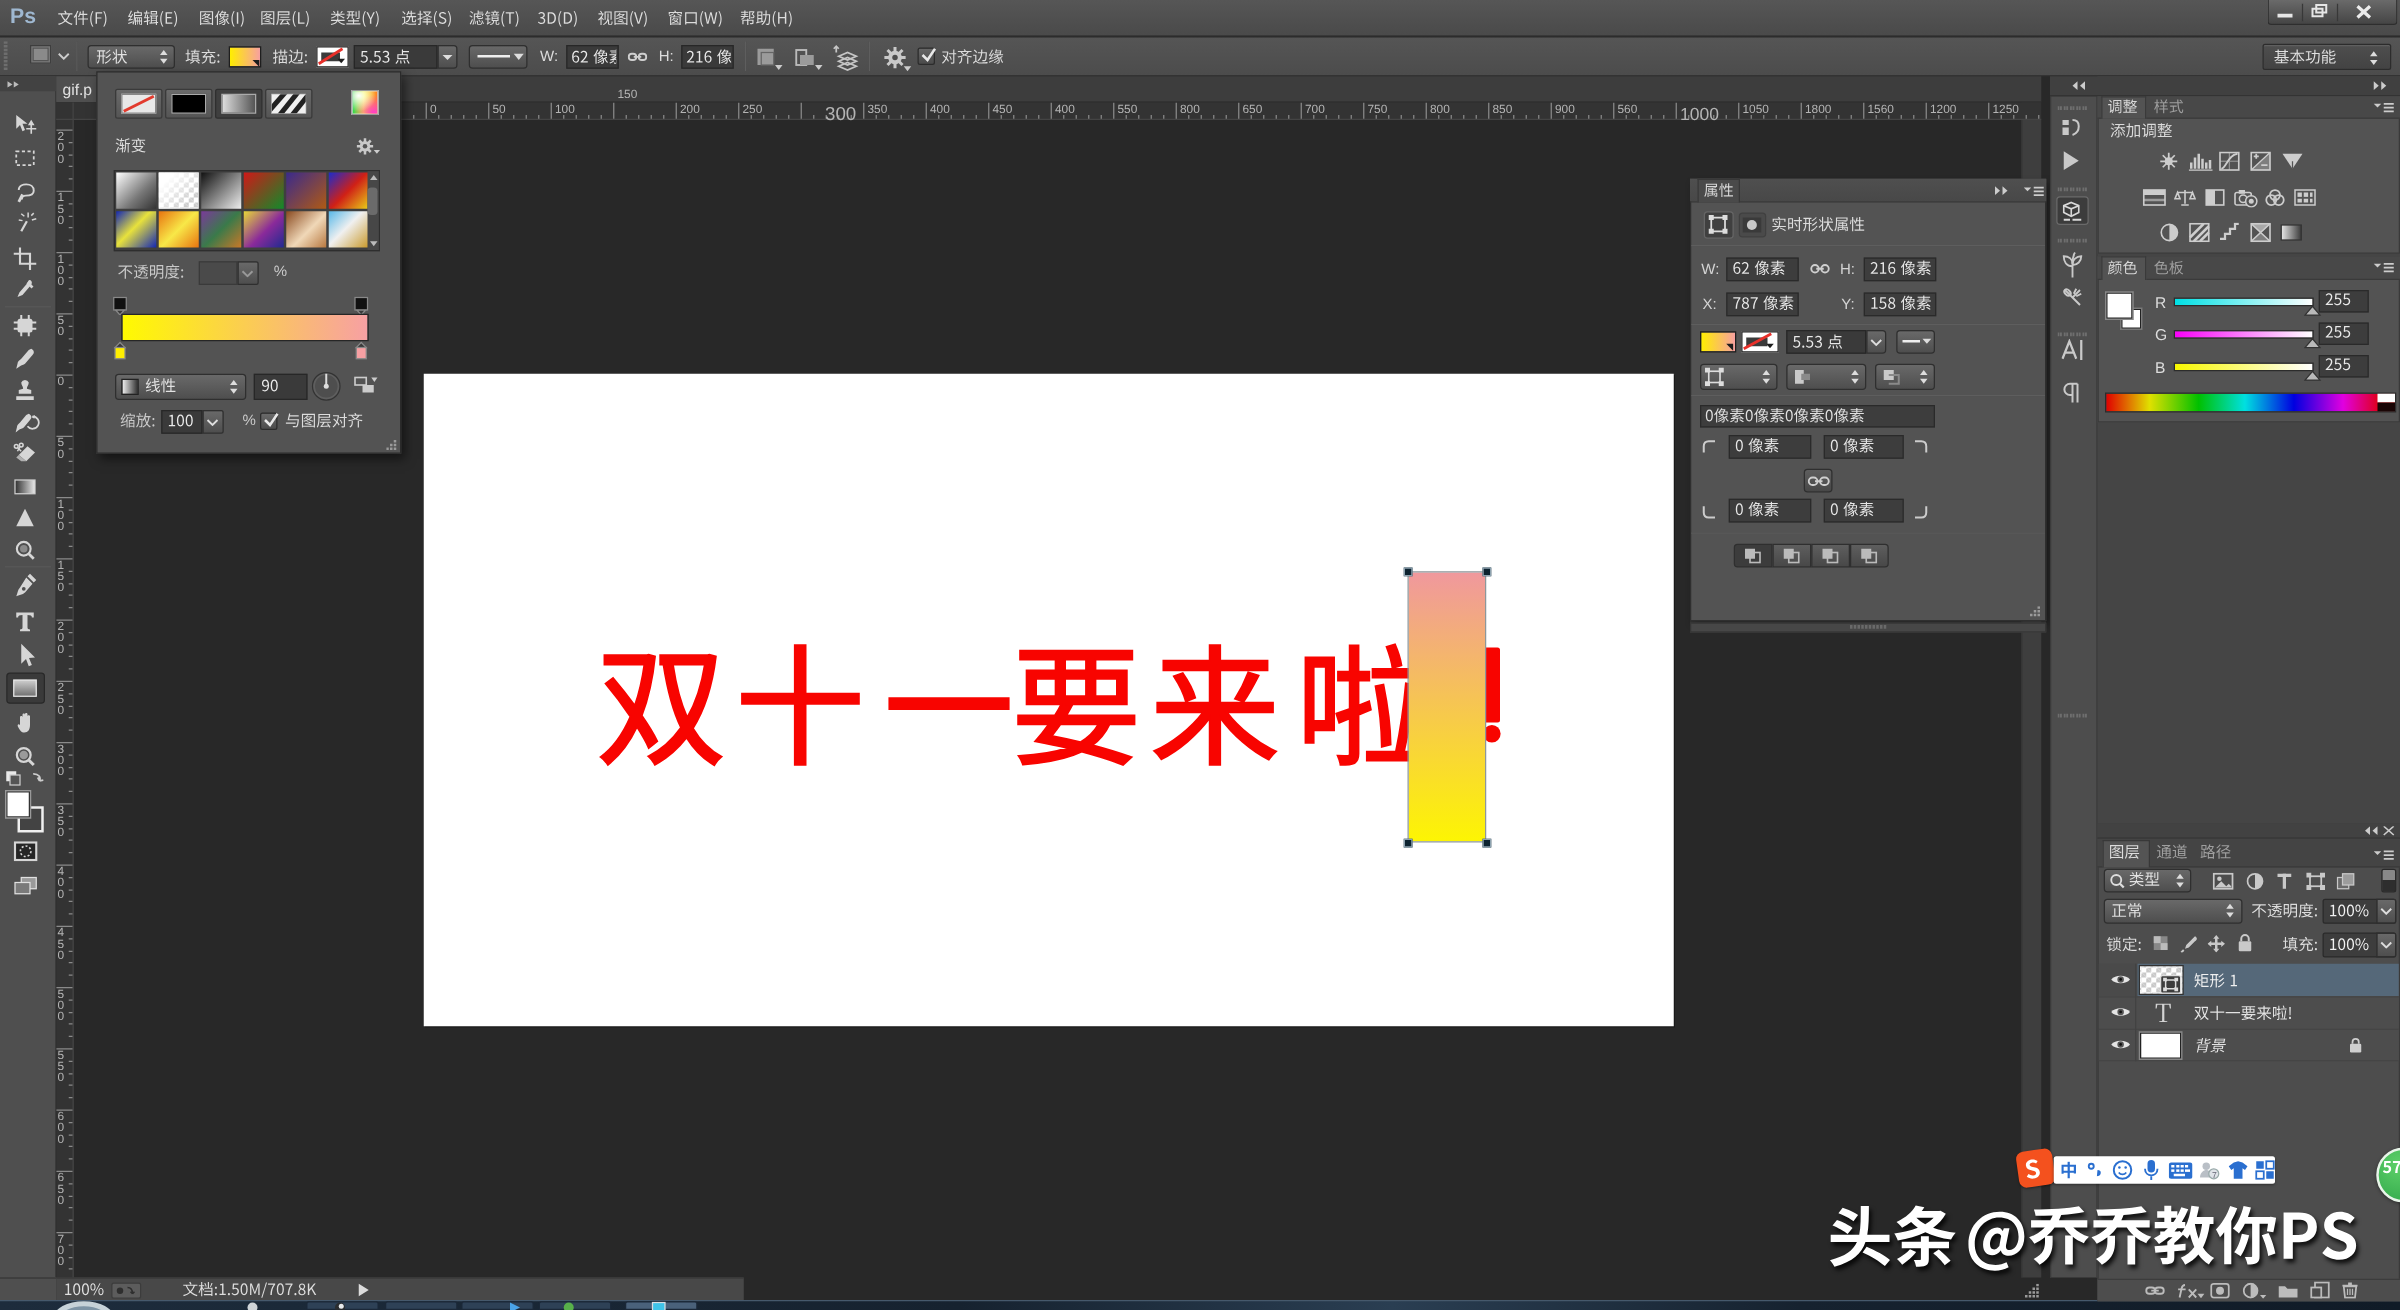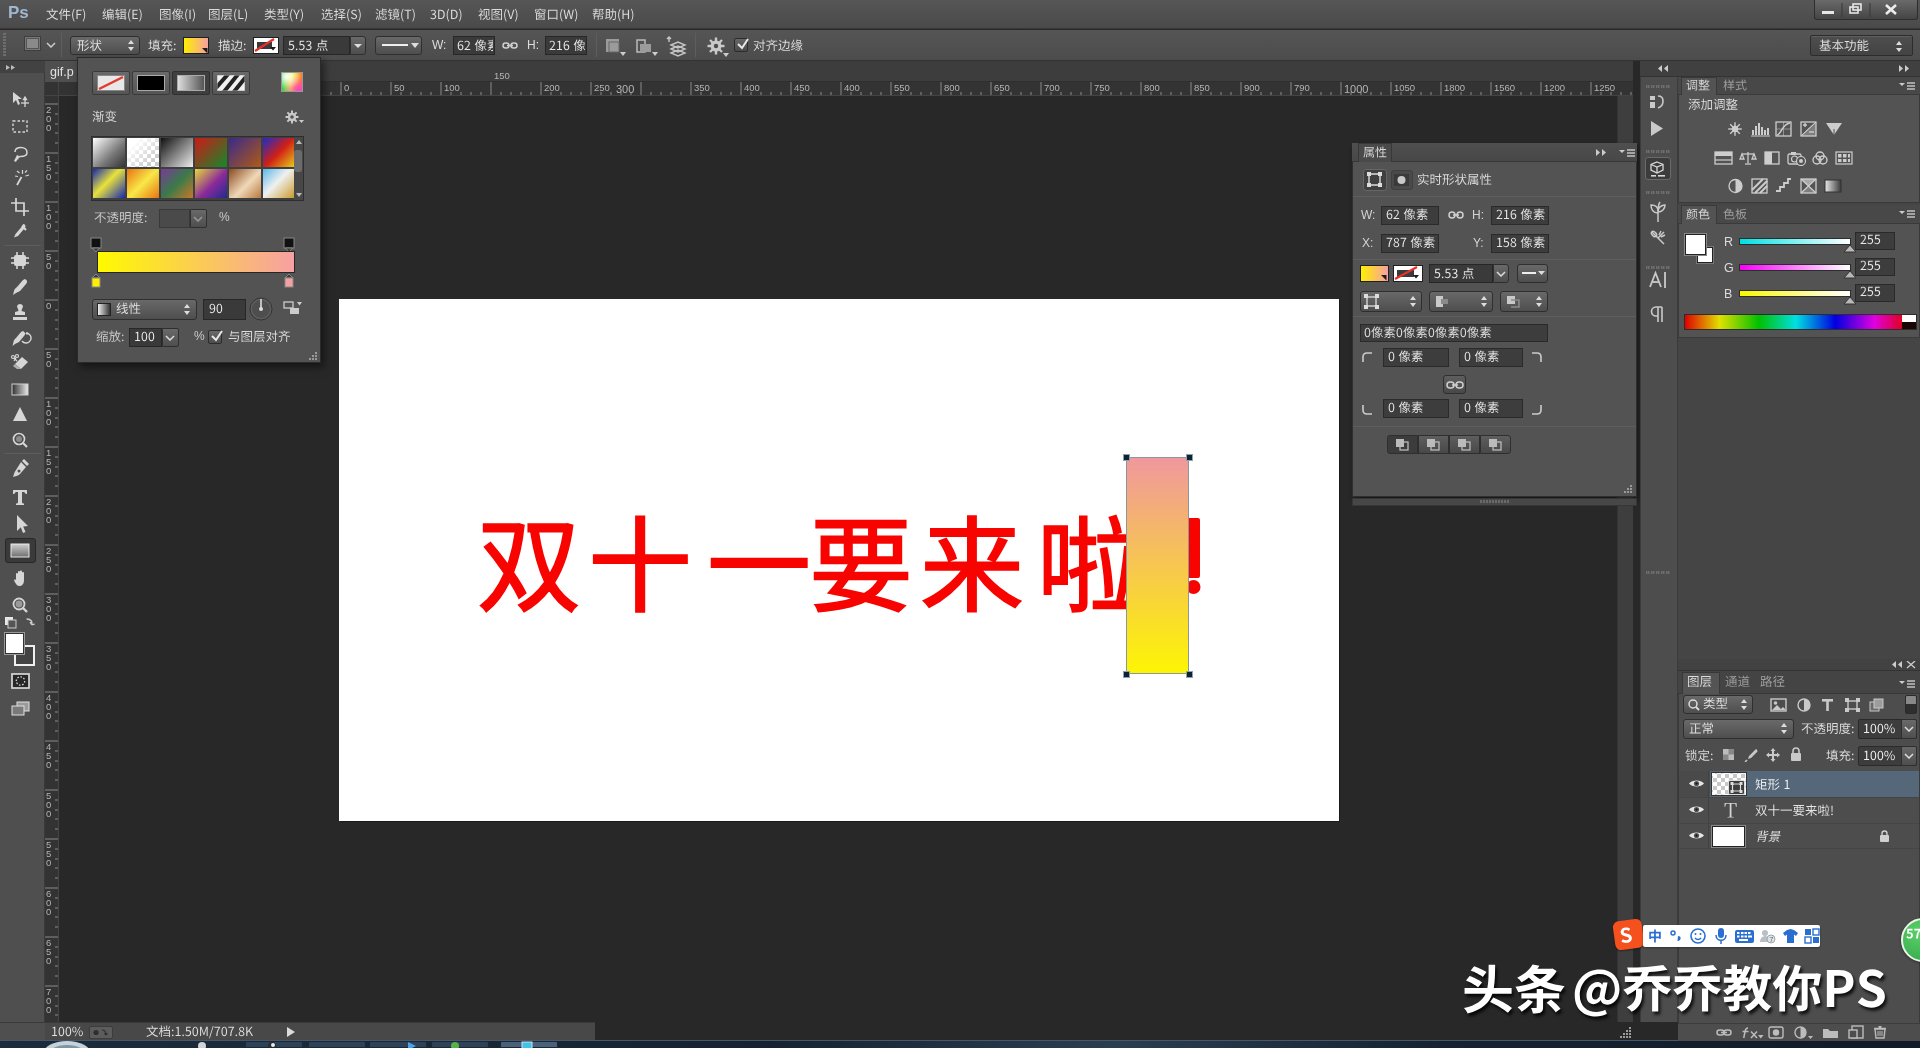--- a/index.html
+++ b/index.html
@@ -666,35 +666,35 @@
       <line x1="1576" y1="10" x2="1576" y2="13"></line>
       <line x1="1586" y1="10" x2="1586" y2="13"></line>
     </g>
   </svg>
 <div class="a" style="left:344px;top:83px;font-size:9.5px;color:#b4b4b4">0</div>
 <div class="a" style="left:394px;top:83px;font-size:9.5px;color:#b4b4b4">50</div>
 <div class="a" style="left:444px;top:83px;font-size:9.5px;color:#b4b4b4">100</div>
 <div class="a" style="left:494px;top:71px;font-size:9.5px;color:#b4b4b4">150</div>
 <div class="a" style="left:544px;top:83px;font-size:9.5px;color:#b4b4b4">200</div>
 <div class="a" style="left:594px;top:83px;font-size:9.5px;color:#b4b4b4">250</div>
-<div class="a" style="left:616px;top:83px;font-size:11px;color:#b4b4b4">300</div>
+<div class="a" style="left:660px;top:83px;font-size:15px;color:#b4b4b4">300</div>
 <div class="a" style="left:694px;top:83px;font-size:9.5px;color:#b4b4b4">350</div>
 <div class="a" style="left:744px;top:83px;font-size:9.5px;color:#b4b4b4">400</div>
 <div class="a" style="left:794px;top:83px;font-size:9.5px;color:#b4b4b4">450</div>
 <div class="a" style="left:844px;top:83px;font-size:9.5px;color:#b4b4b4">400</div>
 <div class="a" style="left:894px;top:83px;font-size:9.5px;color:#b4b4b4">550</div>
 <div class="a" style="left:944px;top:83px;font-size:9.5px;color:#b4b4b4">800</div>
 <div class="a" style="left:994px;top:83px;font-size:9.5px;color:#b4b4b4">650</div>
 <div class="a" style="left:1044px;top:83px;font-size:9.5px;color:#b4b4b4">700</div>
 <div class="a" style="left:1094px;top:83px;font-size:9.5px;color:#b4b4b4">750</div>
 <div class="a" style="left:1144px;top:83px;font-size:9.5px;color:#b4b4b4">800</div>
 <div class="a" style="left:1194px;top:83px;font-size:9.5px;color:#b4b4b4">850</div>
 <div class="a" style="left:1244px;top:83px;font-size:9.5px;color:#b4b4b4">900</div>
-<div class="a" style="left:1294px;top:83px;font-size:9.5px;color:#b4b4b4">790</div>
-<div class="a" style="left:1344px;top:83px;font-size:11px;color:#b4b4b4">1000</div>
+<div class="a" style="left:1294px;top:83px;font-size:9.5px;color:#b4b4b4">560</div>
+<div class="a" style="left:1344px;top:83px;font-size:14px;color:#b4b4b4">1000</div>
 <div class="a" style="left:1394px;top:83px;font-size:9.5px;color:#b4b4b4">1050</div>
 <div class="a" style="left:1444px;top:83px;font-size:9.5px;color:#b4b4b4">1800</div>
 <div class="a" style="left:1494px;top:83px;font-size:9.5px;color:#b4b4b4">1560</div>
 <div class="a" style="left:1544px;top:83px;font-size:9.5px;color:#b4b4b4">1200</div>
 <div class="a" style="left:1594px;top:83px;font-size:9.5px;color:#b4b4b4">1250</div>
 <div class="bx" style="left:45px;top:82px;width:14px;height:14px;background:#333;border-right:1px solid #444;border-bottom:1px solid #444"></div>
 <div class="bx" style="left:45px;top:96px;width:14px;height:926px;background:#333;border-right:1px solid #444"></div>
 <svg class="a" style="left:45px;top:96px;" width="14" height="926">
     <g stroke="#8a8a8a">
       <line x1="0" y1="8" x2="13" y2="8"></line>

